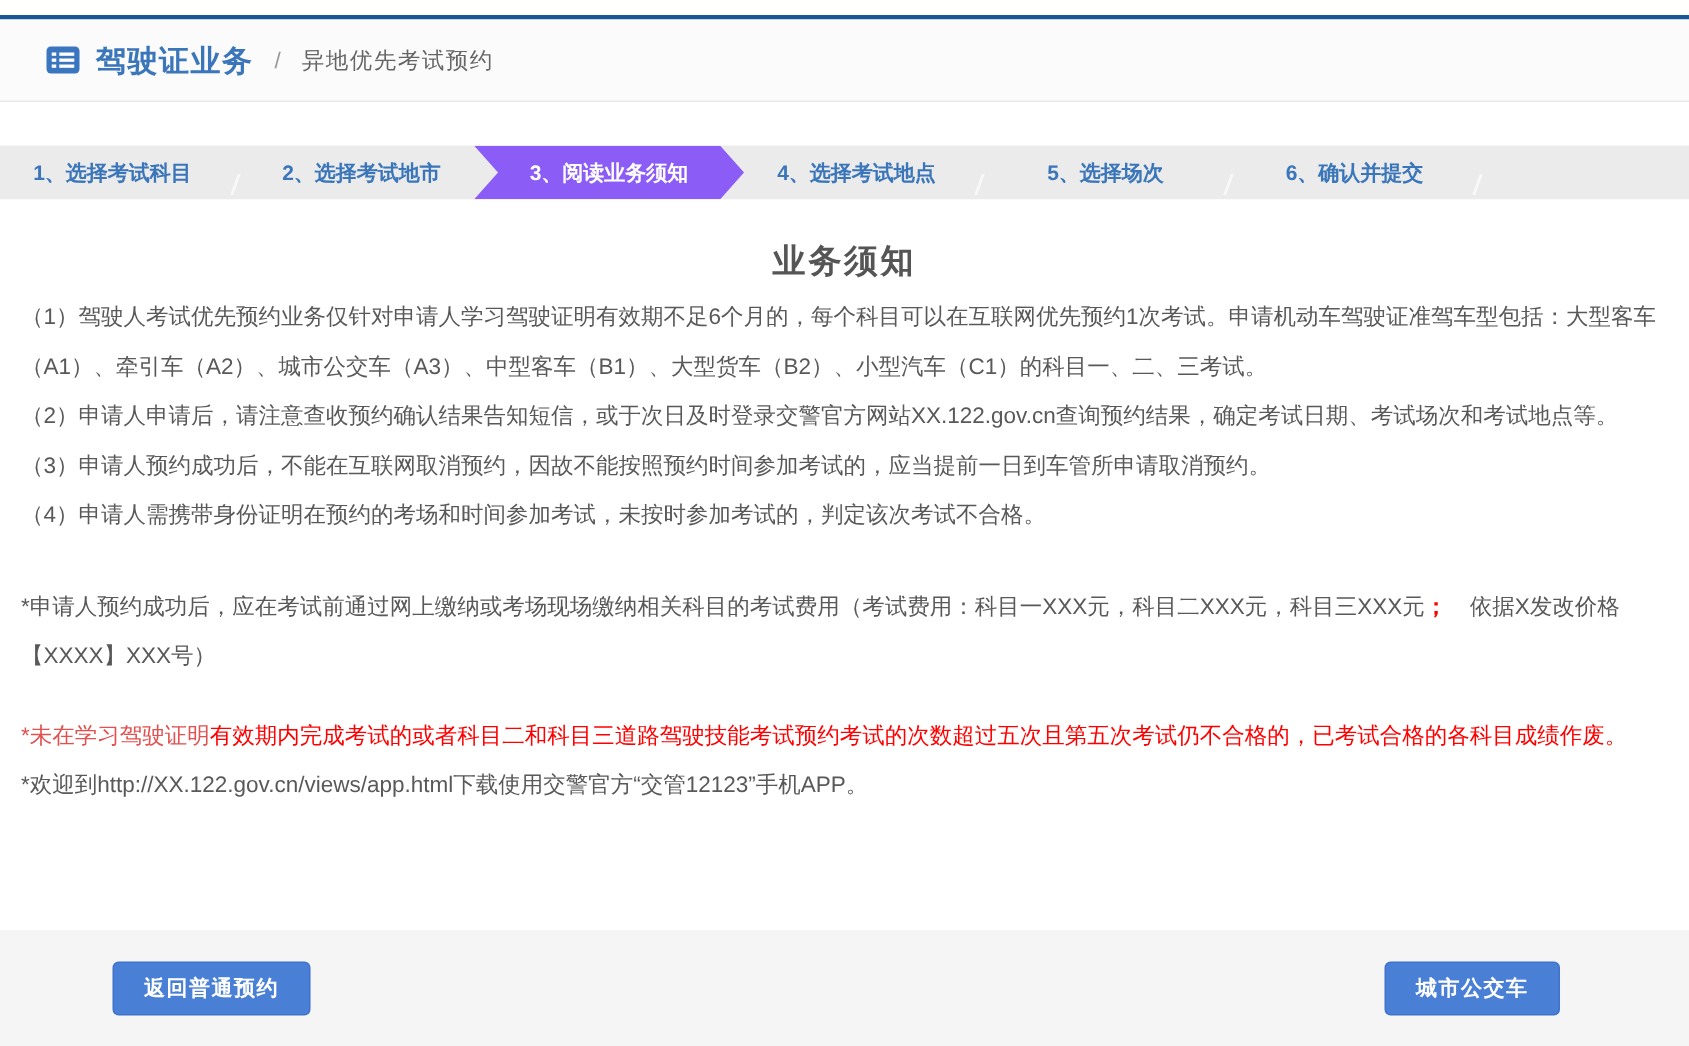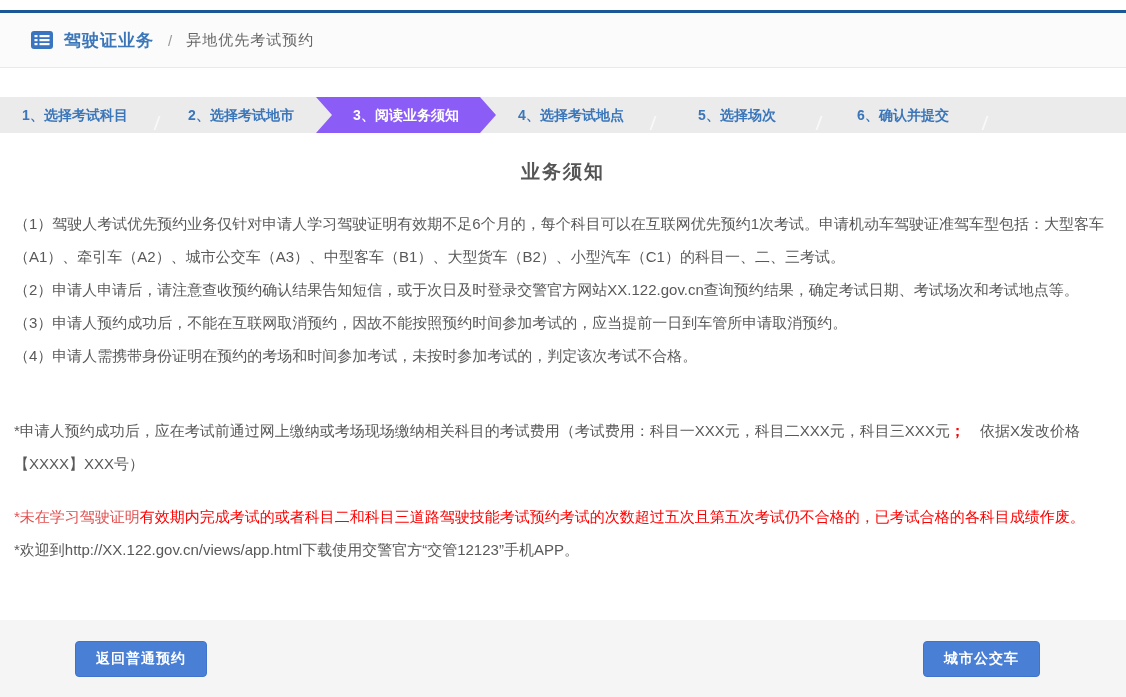--- a/index.html
+++ b/index.html
@@ -3,39 +3,39 @@
 <meta charset="utf-8">
 <style>
   * { margin:0; padding:0; box-sizing:border-box; }
   html,body { width:1126px; height:697px; background:#ffffff; overflow:hidden;
     font-family:"Liberation Sans","DejaVu Sans",sans-serif; }
   .top-strip { height:10px; background:#ffffff; }
   .top-line { height:3px; background:#1b5796; }
   .header { height:55px; background:#fbfbfb; border-bottom:1px solid #e9e9e9;
     display:flex; align-items:center; padding-left:30px; }
   .header .icon-wrap { width:24px; height:20px; margin-right:10px; display:inline-flex; }
-  .header .section-title { color:#3a76b9; font-size:17px; font-weight:bold; letter-spacing:1px; }
+  .header .section-title { color:#3a76b9; font-size:20px; font-weight:bold; letter-spacing:1px; }
   .header .crumb-sep { color:#999; font-size:15px; margin:0 14px; }
   .header .crumb { color:#666; font-size:15px; letter-spacing:1px; }
   .gap-white { height:29px; background:#fff; }
   .steps { height:36px; background:#ebebeb; display:flex; align-items:flex-end; overflow:hidden; }
   .step { width:150px; line-height:36px; text-align:center; color:#3a76b9;
     font-size:14px; font-weight:bold; cursor:pointer; white-space:nowrap; }
   .step.active { width:180px; background:#8b5cf6; color:#fff;
     clip-path:polygon(16px 50%, 0 0, calc(100% - 16px) 0, 100% 50%, calc(100% - 16px) 100%, 0 100%); }
   .sep { width:16px; position:relative; }
   .sep::before { content:''; position:absolute; left:6px; top:3px; height:14px;
     border-right:2px solid #f8f8f8; transform:skewX(20deg); }
   .sep::after { content:''; position:absolute; left:6px; bottom:3px; height:14px;
     border-right:2px solid #f8f8f8; transform:skewX(-20deg); }
   .content { background:#fff; height:487px; padding:26px 14px 0 14px; }
-  .notice-title { text-align:center; color:#555; font-size:19px; font-weight:bold;
-    letter-spacing:2px; margin-bottom:22px; }
+  .notice-title { text-align:center; color:#555; font-size:22px; font-weight:bold;
+    letter-spacing:2px; margin-bottom:6px; }
   .para { color:#595959; font-size:15px; line-height:33px; }
-  .fee-block { margin-top:42px; color:#595959; font-size:15px; line-height:33px; }
+  .fee-block { margin-top:28px; color:#595959; font-size:15px; line-height:33px; }
   .red-strong { color:#ff0000; font-weight:bold; }
   .warning-line { margin-top:20px; font-size:15px; line-height:33px; }
   .warn-lead { color:#e25050; }
   .warn-emph { color:#ff0000; }
   .app-line { color:#595959; font-size:15px; line-height:33px; }
   .footer { height:77px; background:#f5f5f5; display:flex; align-items:center;
     justify-content:space-between; padding:0 86px 0 75px; }
   .btn { background:#4a7fd6; border:1px solid #3f73cd; border-radius:4px; color:#ffffff;
     font-size:14px; font-weight:bold; padding:8px 20px; cursor:pointer; letter-spacing:1px;
     font-family:inherit; }

